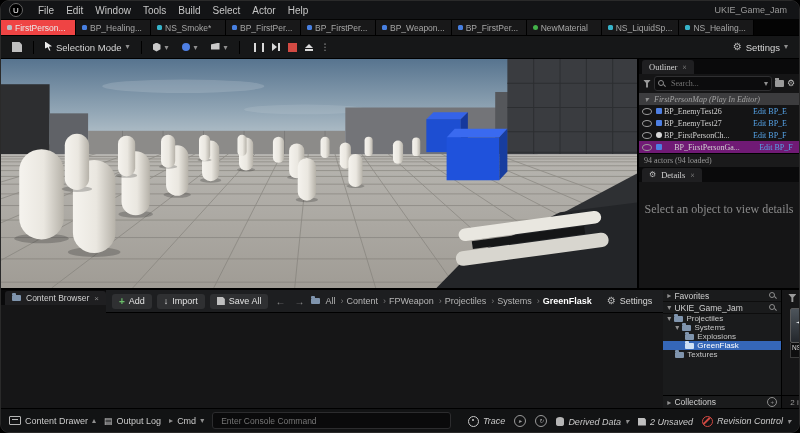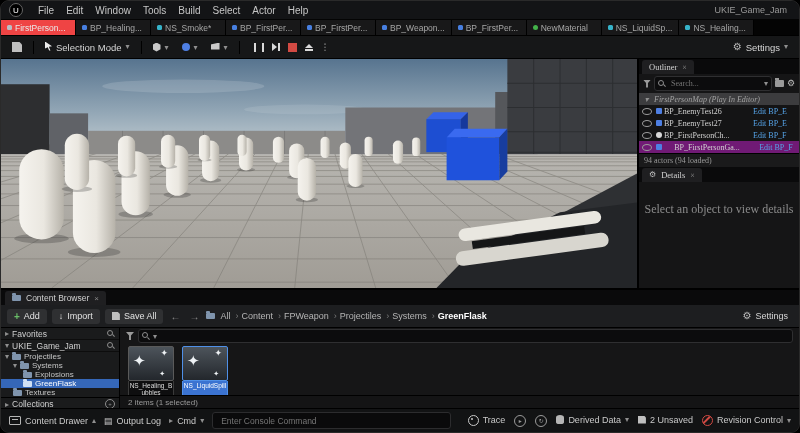--- a/index.html
+++ b/index.html
@@ -80,21 +80,21 @@
   .out-row .typ{width:46px;flex:none;white-space:nowrap;overflow:hidden;padding-left:3px;color:#55a3e8;}
   .out-row .typ.plain{color:#9a9a9a;}
   .row-ic{width:6px;height:6px;border-radius:1px;flex:none;margin:0 2px;}
   .ic-bprow{background:#4e7fe3;}
   .ic-person{background:#d8d8d8;border-radius:50%;}
   .ic-plain{background:#9a9a9a;}
   .out-footer{height:13px;font-size:8px;color:#9a9a9a;display:flex;align-items:center;padding:0 5px;border-top:1px solid #000;background:#1a1a1b;flex:none;}
   .details-body{flex:1;display:flex;justify-content:center;padding-top:20px;color:#8a8a8a;font-size:12px;background:#151516;}
 
   
-  .cb{height:118px;display:flex;flex-direction:column;background:#161617;border-top:2px solid #000;flex:none;}
+  .cb{height:118px;display:flex;flex-direction:row;background:#161617;border-top:2px solid #000;flex:none;}
   .cb-tabs{display:flex;height:15px;background:#0a0a0b;align-items:flex-end;padding-left:4px;flex:none;}
   .cb-toolbar{display:flex;align-items:center;height:22px;gap:5px;padding:0 6px;background:#1d1e20;border-bottom:1px solid #000;flex:none;}
   .cb-btn{display:flex;align-items:center;gap:4px;background:#2f3032;border-radius:3px;height:15px;padding:0 7px;font-size:9px;color:#e2e2e2;}
   .add-plus{color:#6abf69;font-weight:bold;font-size:10px;}
   .navarrow{color:#8d8d8d;font-size:10px;padding:0 2px;}
   .crumbbar{display:flex;align-items:center;gap:3px;font-size:9px;color:#b5b5b5;min-width:0;overflow:hidden;}
   .crumb{white-space:nowrap;}
   .crumb:not(:last-child)::after{content:"\203A";margin-left:5px;color:#7a7a7a;}
   .crumb.last{color:#ffffff;font-weight:bold;}
   .cb-body{flex:1;display:flex;min-height:0;}
@@ -123,21 +123,21 @@
   .tile.sel .tile-label{background:#3b73d1;color:#fff;border-color:#4f90e8;}
   .cb-status{height:12px;display:flex;align-items:center;padding:0 8px;font-size:8px;color:#9a9a9a;background:#141415;border-top:1px solid #000;flex:none;}
 
   
   .statusbar{height:23px;display:flex;align-items:center;background:#121314;border-top:1px solid #000;padding:0 8px;gap:8px;font-size:9px;color:#c9c9c9;flex:none;}
   .sbtn{display:flex;align-items:center;gap:4px;}
   .drawer-icon{width:10px;height:7px;border:1px solid #b5b5b5;border-radius:1px;position:relative;flex:none;}
   .drawer-icon::after{content:"";position:absolute;left:2px;right:2px;top:2px;height:1px;background:#b5b5b5;}
   .console{display:flex;align-items:center;gap:4px;background:#0a0a0b;border:1px solid #2c2c2e;border-radius:3px;height:15px;padding:0 6px;width:225px;}
   .console input{background:transparent;border:0;outline:0;color:#9a9a9a;font-size:8.5px;flex:1;font-family:inherit;min-width:0;}
-  .right-status{margin-left:auto;display:flex;align-items:flex-start;gap:9px;}
+  .right-status{margin-left:auto;display:flex;align-items:flex-end;gap:9px;font-style:italic;}
   .target{width:9px;height:9px;border:1px solid #c9c9c9;border-radius:50%;position:relative;flex:none;}
   .target::after{content:"";position:absolute;left:2.5px;top:2.5px;width:2px;height:2px;border-radius:50%;background:#c9c9c9;}
   .circ{width:10px;height:10px;border:1px solid #9a9a9a;border-radius:50%;display:flex;align-items:center;justify-content:center;font-size:6px;color:#9a9a9a;flex:none;}
   .cyl{width:8px;height:9px;background:#b5b5b5;border-radius:4px 4px 3px 3px / 2.5px 2.5px 2px 2px;flex:none;}
   .revctl{width:9px;height:9px;border:1.5px solid #d24a43;border-radius:50%;position:relative;flex:none;}
   .revctl::after{content:"";position:absolute;left:-0.5px;top:3px;width:9px;height:1.5px;background:#d24a43;transform:rotate(-45deg);}
 </style>
 </head>
 <body>
 

